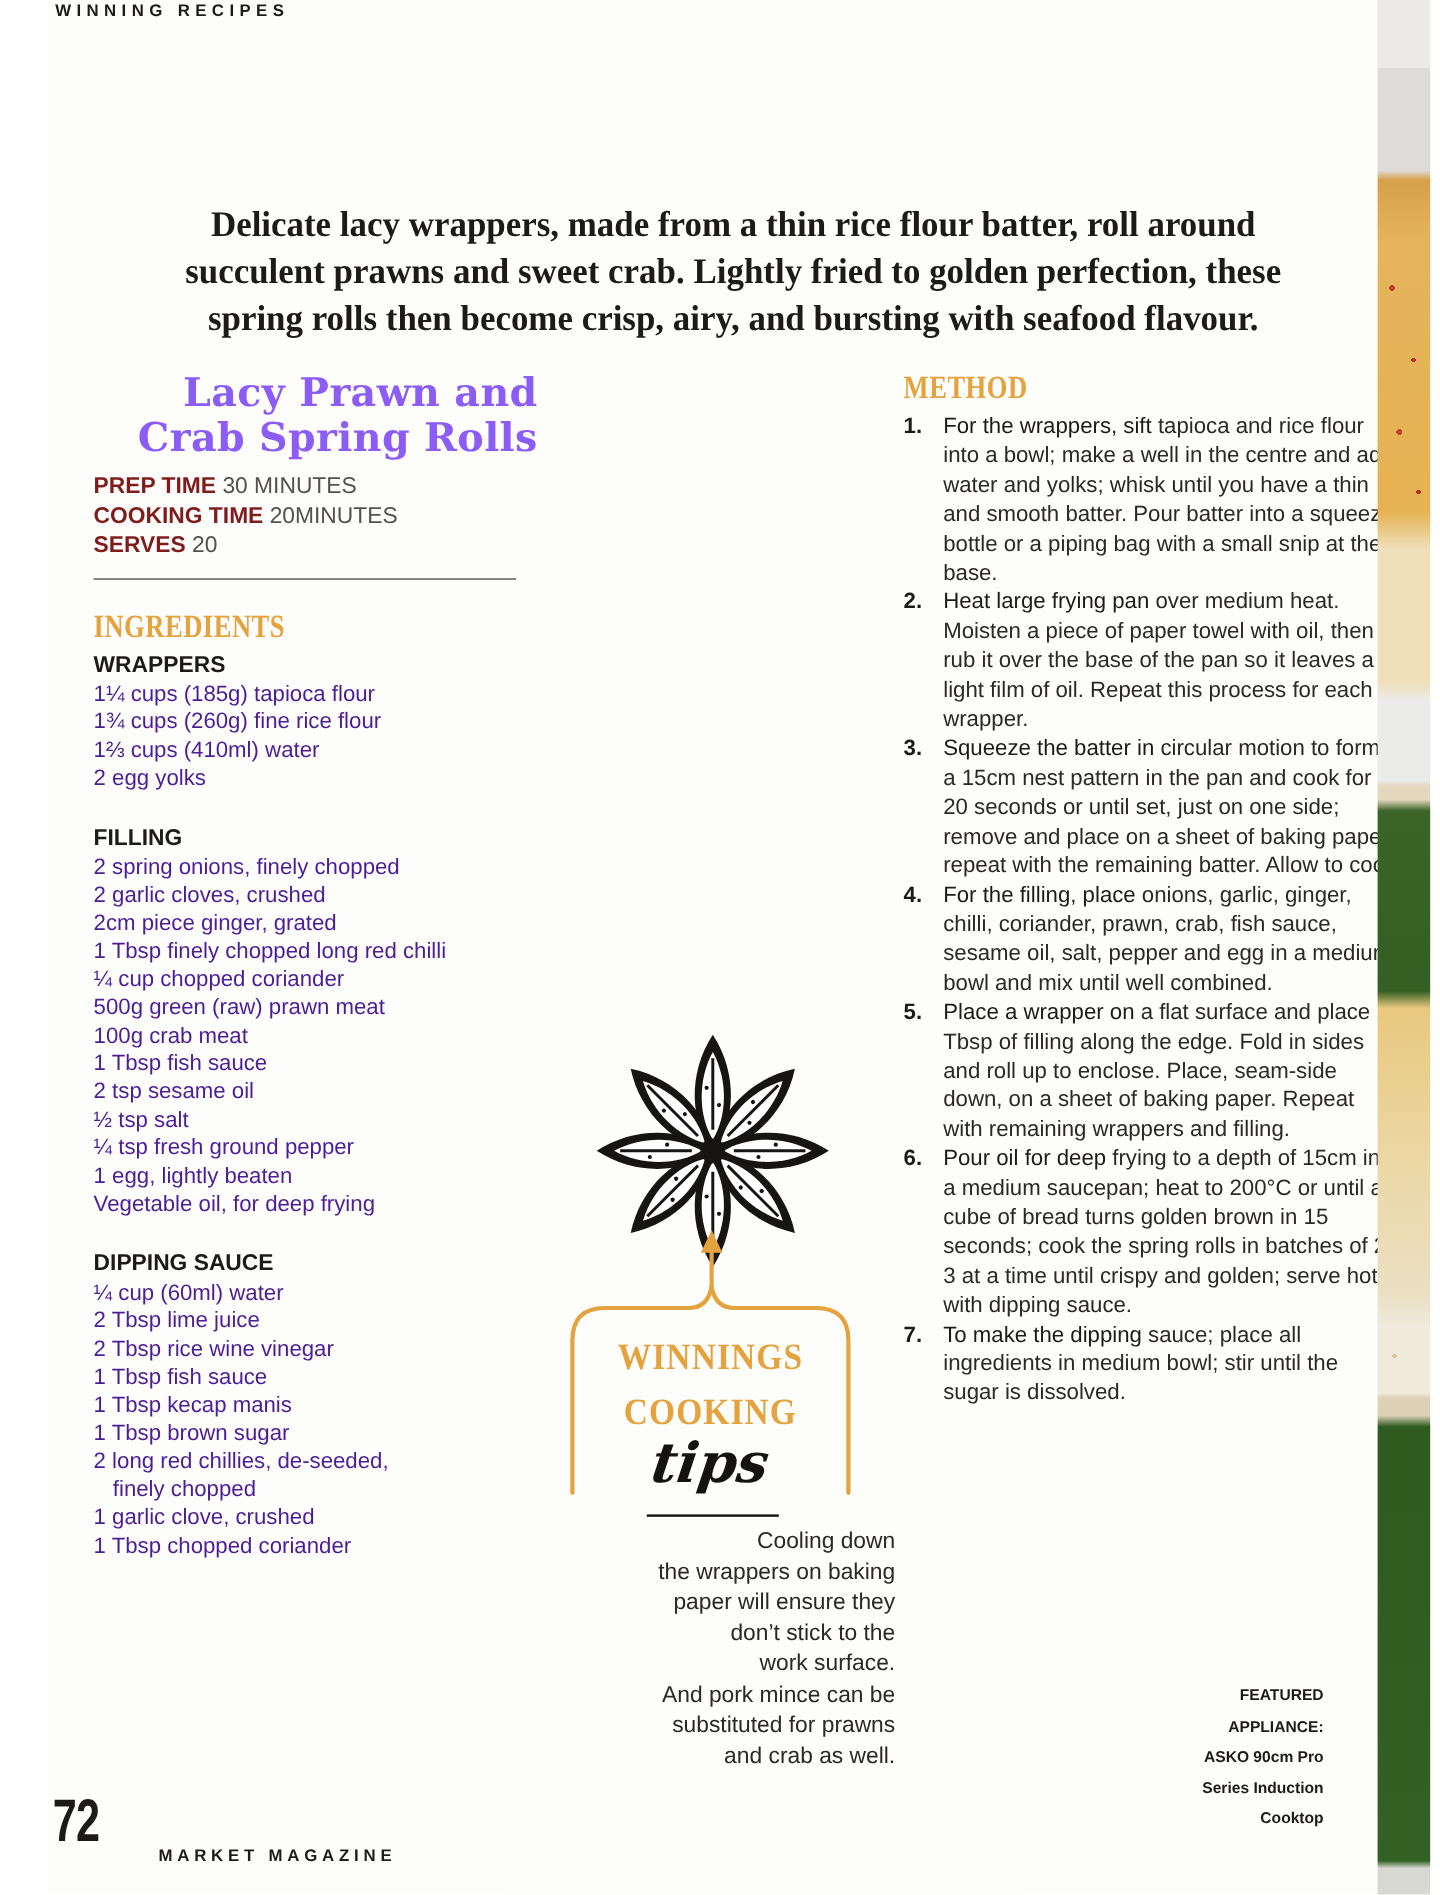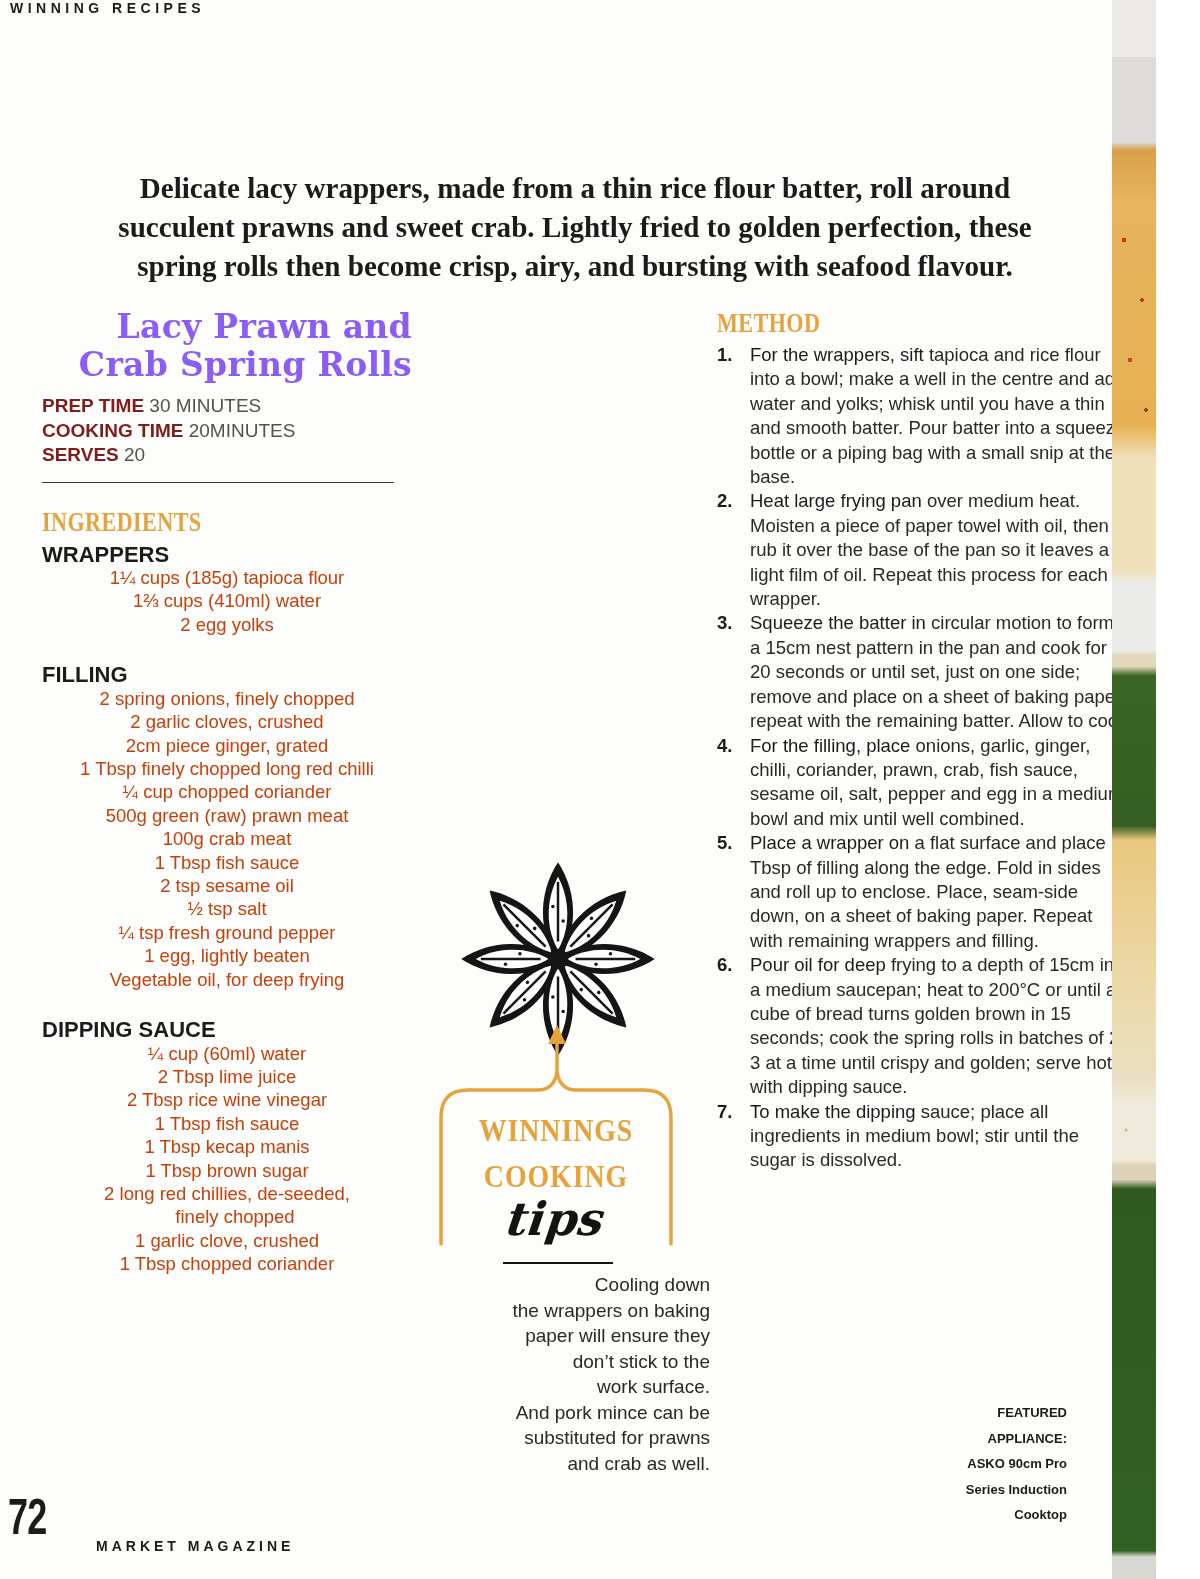--- a/index.html
+++ b/index.html
@@ -1,38 +1,38 @@
 <!DOCTYPE html>
 <html><head>
 <meta charset="utf-8">
 <style>
   html,body{margin:0;padding:0;background:#ffffff;}
   body{font-family:"Liberation Sans",sans-serif;color:#2a2726;}
-  .page{position:relative;width:1156px;height:1579px;background:#fdfdfc;overflow:hidden;}
+  .page{position:relative;width:1156px;height:1579px;background:#fdfdfc;overflow:hidden;margin-left:36px;}
 
   
   .eyebrow{position:absolute;left:10px;top:0px;font-size:14px;font-weight:bold;letter-spacing:4.5px;color:#1d1b1a;}
 
   
   .intro{position:absolute;left:55px;top:168px;width:1040px;text-align:center;
          font-family:"Liberation Serif",serif;font-weight:bold;font-size:30px;line-height:39px;color:#1d1b1a;
          transform:scaleX(0.97);transform-origin:center top;}
 
   
   .left-col{position:absolute;left:42px;top:308px;width:370px;}
   .recipe-title{font-family:"DejaVu Serif",serif;font-weight:bold;color:#8b5cf6;font-size:33px;line-height:38px;letter-spacing:0.3px;text-align:right;}
   .meta{margin-top:10px;font-size:19px;line-height:24.5px;}
   .meta b{color:#7f1d1d;}
   .meta span.val{color:#55524e;font-weight:normal;}
   .rule{border:none;border-top:1.5px solid #3a3734;margin:14px 0 0 0;width:352px;}
   .sec-heading{font-family:"Liberation Serif",serif;font-weight:bold;color:#e5a33e;font-size:27px;letter-spacing:0.5px;
                transform:scaleX(0.82);transform-origin:left center;white-space:nowrap;}
   .ing-heading{margin-top:24px;}
-  .group-name{font-weight:bold;color:#1d1b1a;font-size:22px;margin-top:5px;line-height:23.5px;}
-  .ing{font-size:18.5px;line-height:23.4px;color:#c2410c;text-align:center;}
+  .group-name{font-weight:bold;color:#1d1b1a;font-size:19px;margin-top:5px;line-height:23.5px;}
+  .ing{font-size:18.5px;line-height:23.4px;color:#4c1d95;}
   .ing.indent{padding-left:16px;}
   .group-gap{height:22px;}
 
   
   .method-col{position:absolute;left:717px;top:308px;width:412px;}
   .method-list{margin:4px 0 0 0;padding:0;list-style:none;}
   .method-list li{position:relative;padding-left:33px;font-size:18.5px;line-height:24.4px;color:#2b2826;}
   .method-list .num{position:absolute;left:0;top:0;font-weight:bold;color:#1d1b1a;}
   .method-list .lead{font-weight:normal;color:#1d1b1a;}
 
@@ -104,20 +104,21 @@
       <div><b>COOKING TIME</b> <span class="val">20MINUTES</span></div>
       <div><b>SERVES</b> <span class="val">20</span></div>
     </div>
     <hr class="rule">
 
     <div class="sec-heading ing-heading">INGREDIENTS</div>
 
     <div>
       <div class="group-name">WRAPPERS</div>
       <div class="ing">1¼ cups (185g) tapioca flour</div>
+      <div class="ing">1¾ cups (260g) fine rice flour</div>
       <div class="ing">1⅔ cups (410ml) water</div>
       <div class="ing">2 egg yolks</div>
     </div>
 
     <div class="group-gap"></div>
 
     <div>
       <div class="group-name">FILLING</div>
       <div class="ing">2 spring onions, finely chopped</div>
       <div class="ing">2 garlic cloves, crushed</div>

